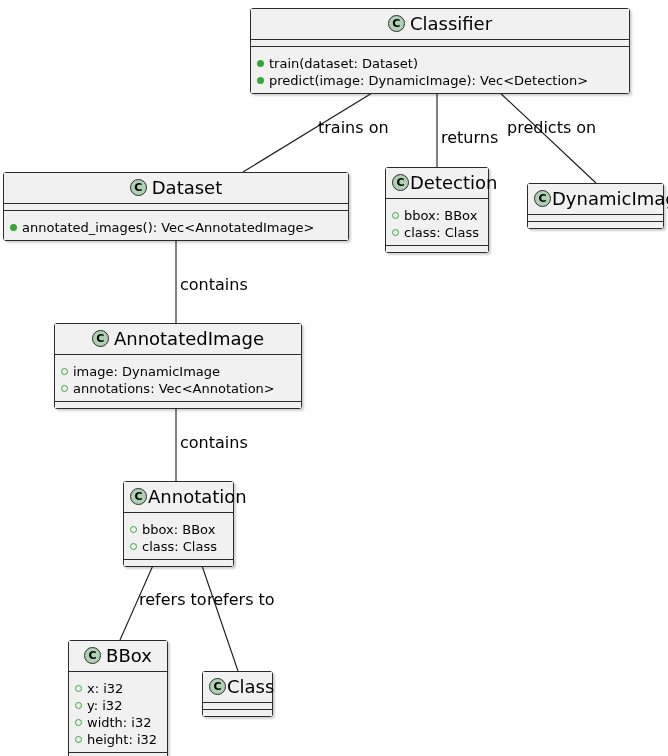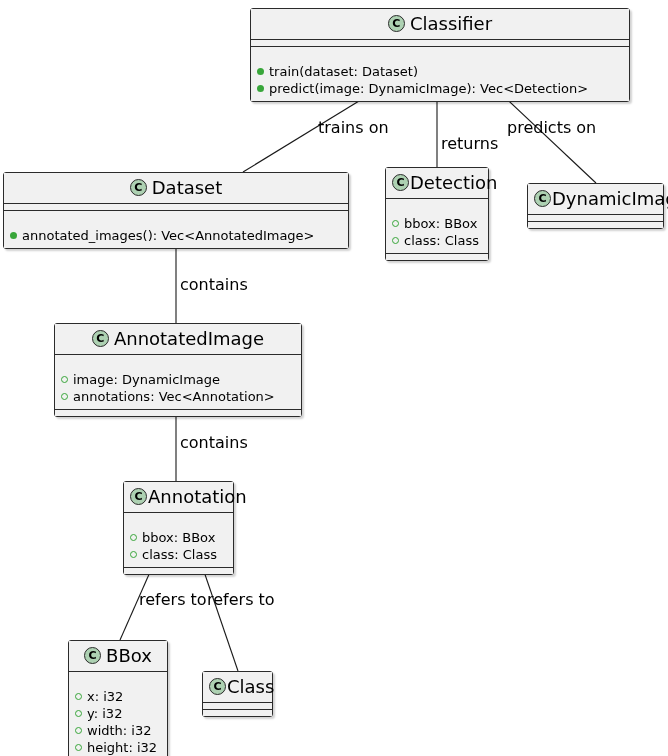--- a/index.html
+++ b/index.html
@@ -59,21 +59,21 @@
     text-align: center;
     font-family: "DejaVu Sans", sans-serif;
   }
   .class-title {
     font-size: 18px;
     color: #000000;
     white-space: nowrap;
   }
   .compartment {
     border-top: 1px solid #2B2B2B;
-    padding: 16px 6px 4px 6px;
+    padding: 8px 6px 4px 6px;
     background: #F1F1F1;
   }
   .compartment.empty {
     height: 6px;
     padding: 0;
   }
   .member {
     display: flex;
     align-items: center;
     gap: 5px;
@@ -248,20 +248,20 @@
   <div class="uml-class" style="left:202px; top:671px; width:71px;">
     <div class="class-header tight">
       <span class="class-icon">C</span>
       <span class="class-title">Class</span>
     </div>
     <div class="compartment empty"></div>
     <div class="compartment empty"></div>
   </div>
 
   <div class="edge-label" style="left:318px; top:118px;">trains on</div>
-  <div class="edge-label" style="left:441px; top:134px;">returns</div>
+  <div class="edge-label" style="left:441px; top:128px;">returns</div>
   <div class="edge-label" style="left:507px; top:118px;">predicts on</div>
   <div class="edge-label" style="left:180px; top:275px;">contains</div>
   <div class="edge-label" style="left:180px; top:433px;">contains</div>
   <div class="edge-label" style="left:139px; top:590px;">refers to</div>
   <div class="edge-label" style="left:207px; top:590px;">refers to</div>
 
 </div>
 
 </body></html>

